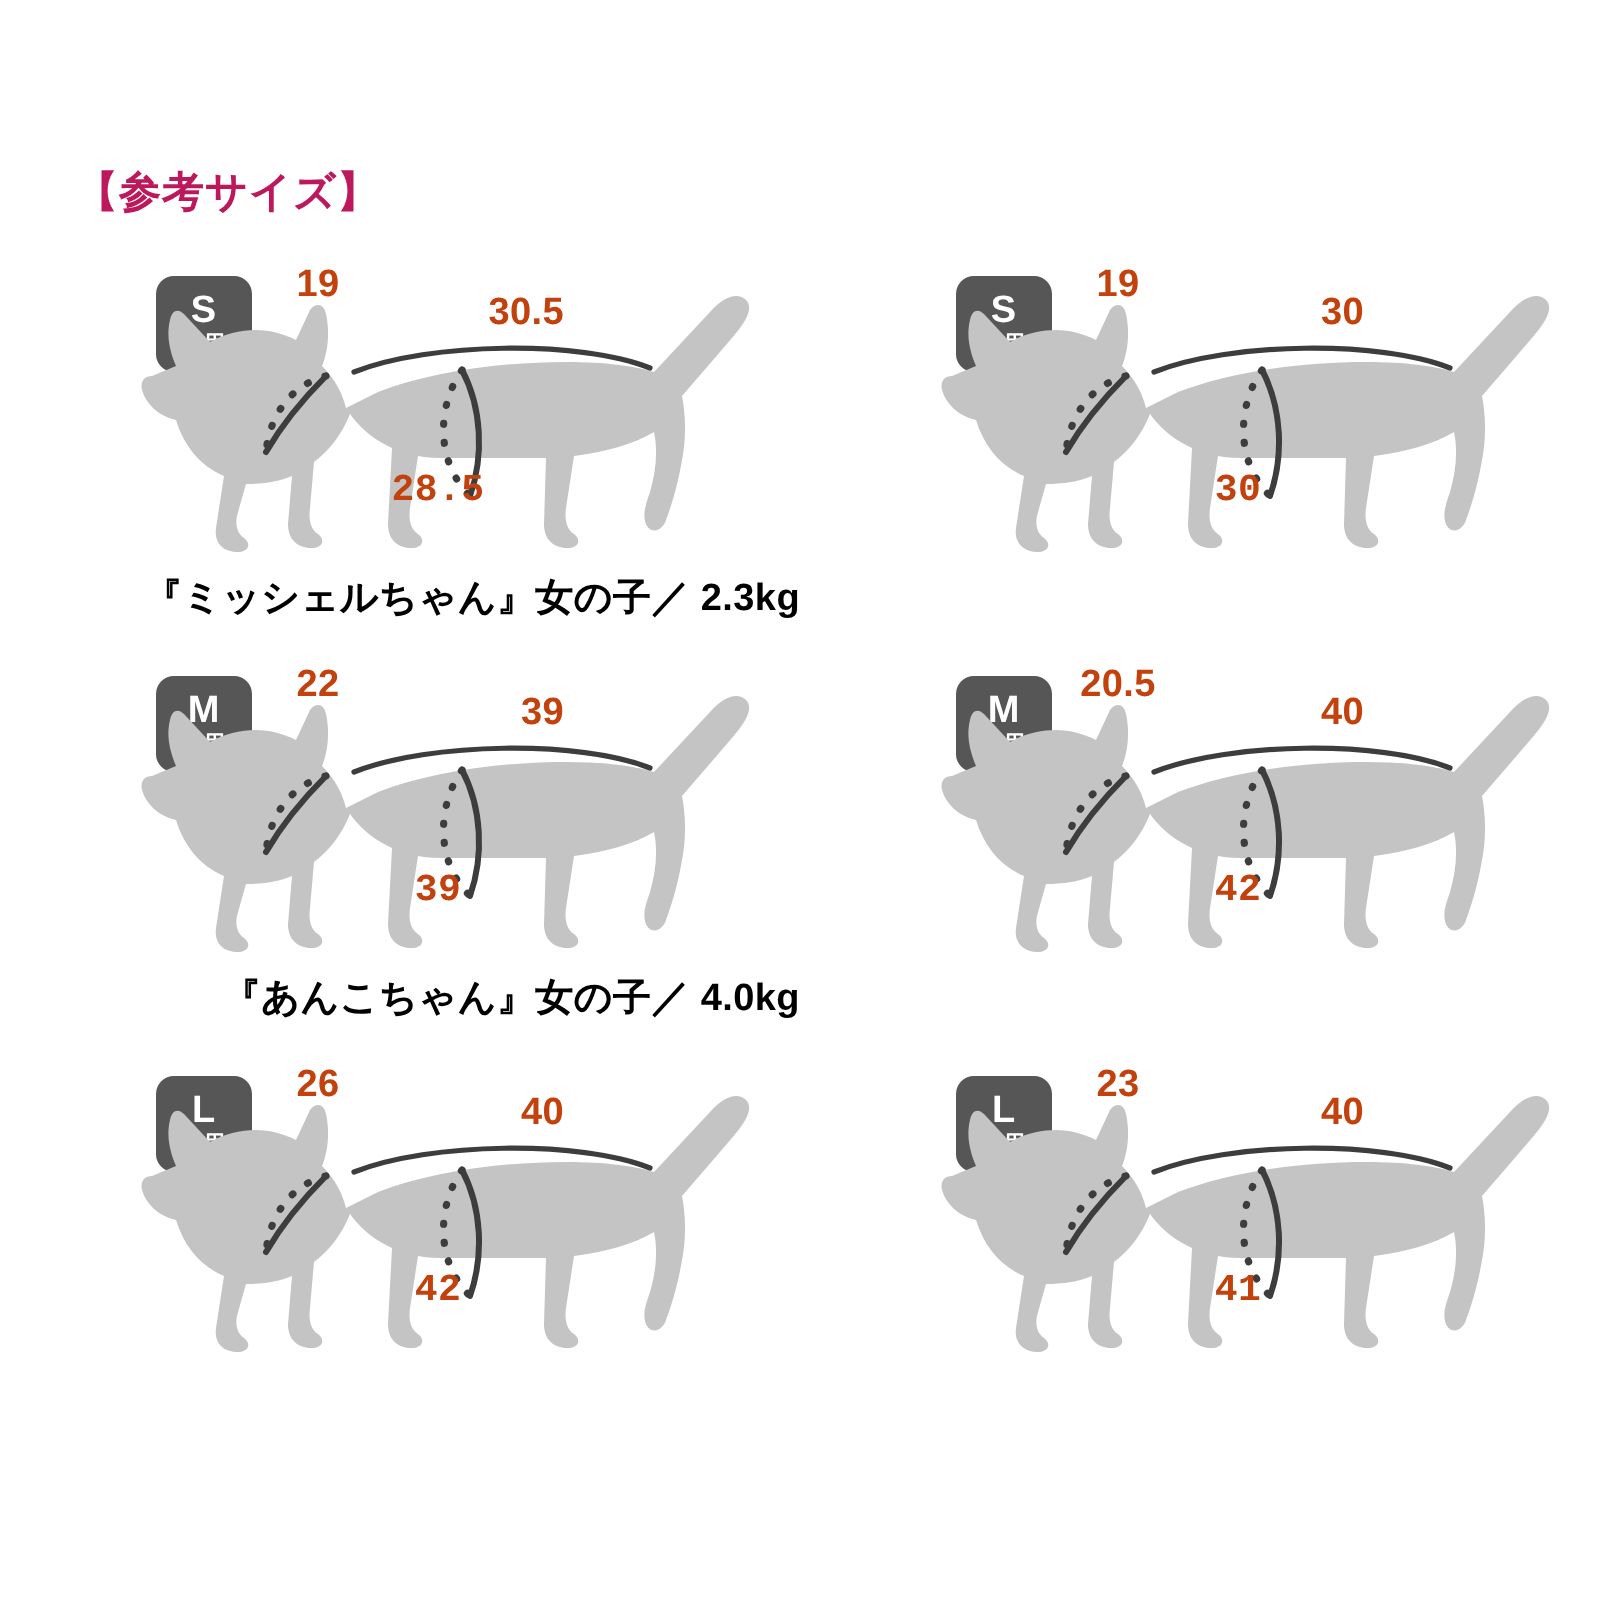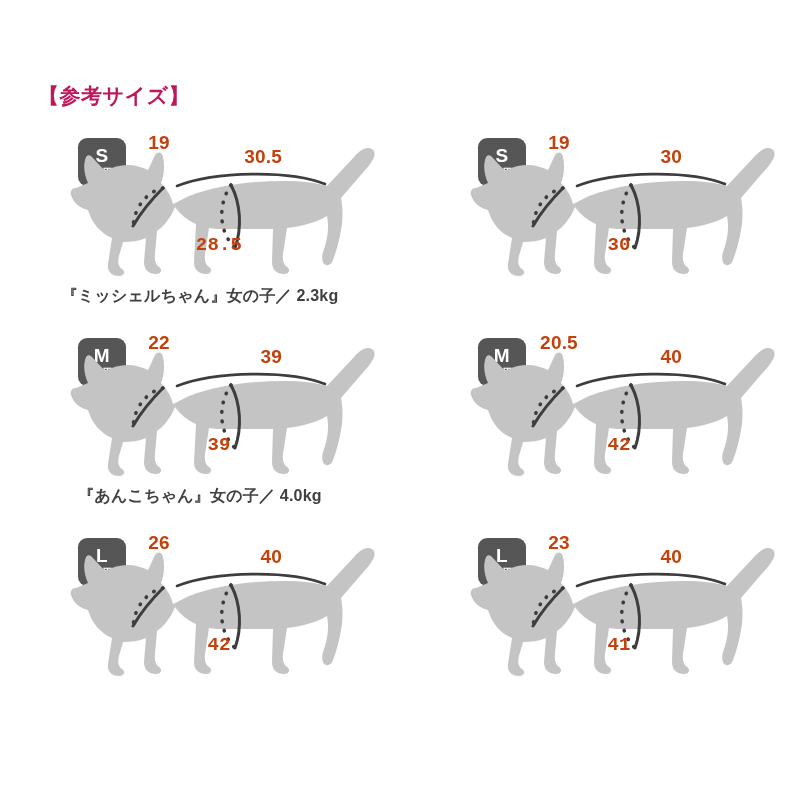--- a/index.html
+++ b/index.html
@@ -98,24 +98,24 @@
   .meas-neck  { left: 116px; top: 6px;  width: 86px; text-align: center; }
   .meas-back  { left: 196px; top: 20px;  width: 86px; text-align: right; }
   .meas-chest { left: 176px; top: 108px; width: 86px; text-align: center; font-family: Liberation Mono, monospace; }
 
   
   .caption {
     position: absolute;
     left: 0;
     top: 160px;
     width: 400px;
-    text-align: center;
-    font-size: 16px;
-    font-weight: bold;
-    color: #404040;
+    text-align: right;
+    font-size: 19px;
+    font-weight: bold;
+    color: #000000;
     letter-spacing: 0.2px;
     white-space: nowrap;
   }
 </style>
 </head>
 <body>
 
 <div class="page-title">【参考サイズ】</div>
 
 <div class="grid">

